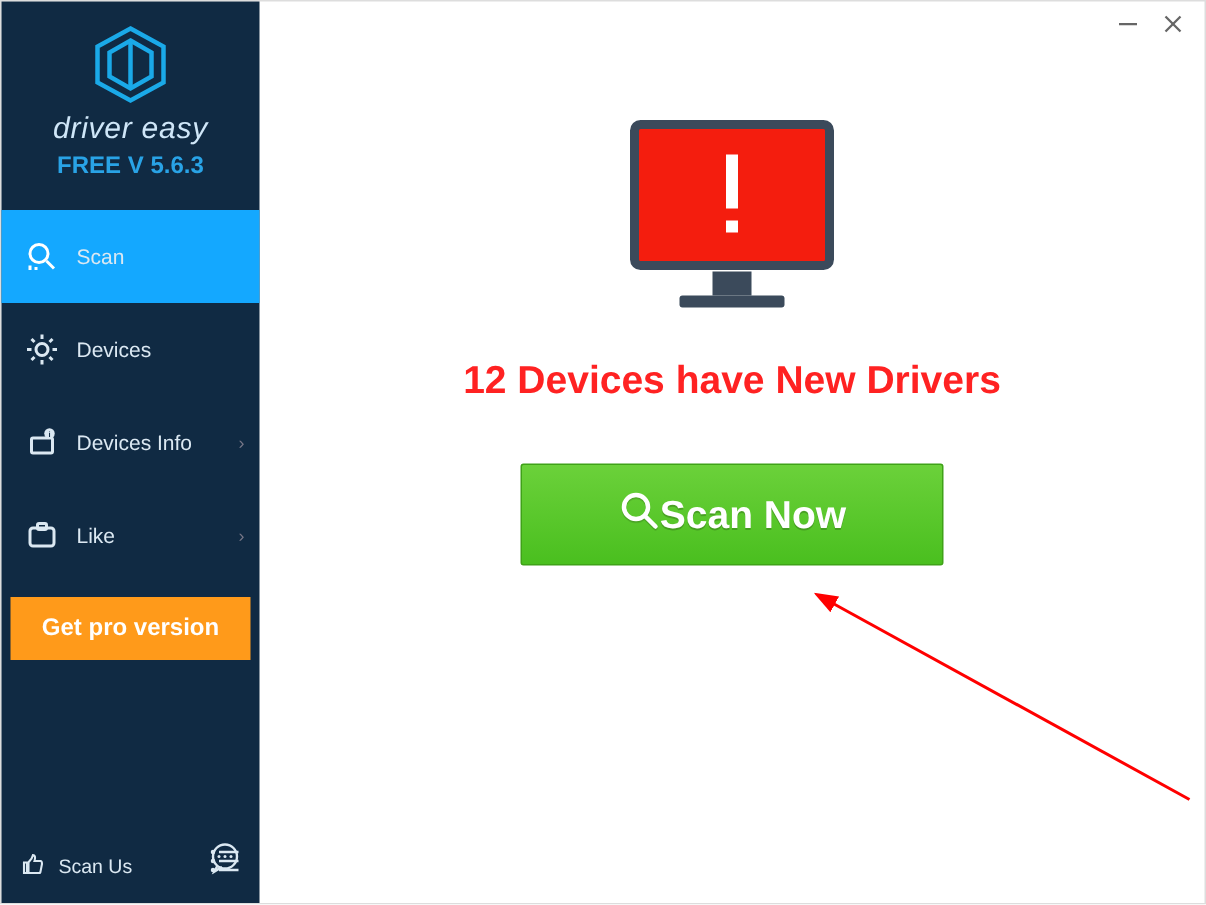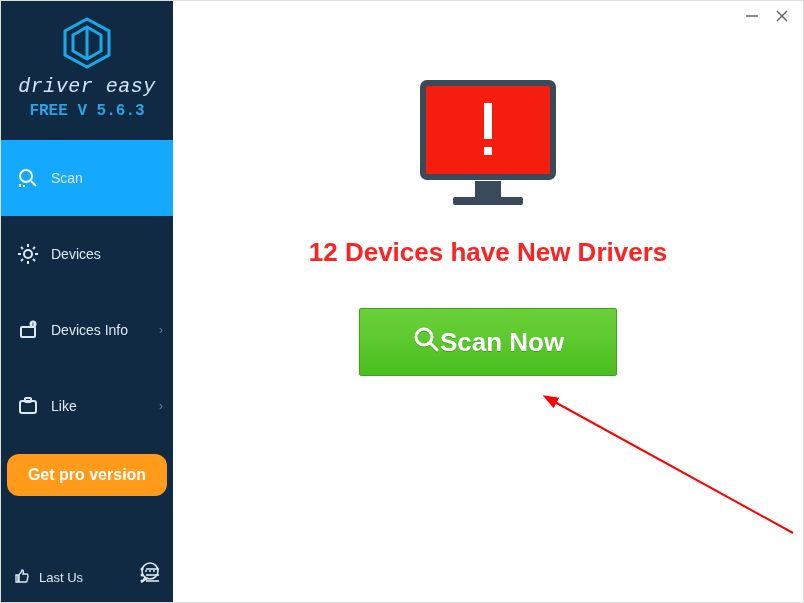--- a/index.html
+++ b/index.html
@@ -22,47 +22,47 @@
       z-index: 10;
     }
     .titlebar .ctl { width: 18px; height: 18px; display:flex; align-items:center; justify-content:center; color:#666; cursor:pointer; }
     .sidebar {
       width: 172px;
       background: #102a43;
       display: flex;
       flex-direction: column;
       position: relative;
     }
-    .logo-area { padding: 14px 0 10px 0; text-align: center; font-family: Liberation Mono, monospace; }
+    .logo-area { padding: 14px 0 10px 0; text-align: center; }
     .logo-svg { margin: 0 auto; display:block; }
     .brand { color: #cfe6f8; font-style: italic; font-size: 20px; margin-top: 4px; letter-spacing: 0.5px; }
     .version { color: #29a3e6; font-size: 16px; font-weight: 600; margin-top: 4px; }
     .nav { margin-top: 10px; }
     .nav-item {
       display: flex;
       align-items: center;
-      height: 76px;
+      height: 62px;
       padding: 0 14px;
       color: #dbe8f2;
       font-size: 14px;
       cursor: pointer;
       position: relative;
     }
     .nav-item .nav-icon { width: 26px; display:flex; align-items:center; justify-content:center; margin-right: 10px; }
     .nav-item.active { background: #14a8ff; }
     .nav-item .chev { position:absolute; right:10px; color:#778; font-size:12px; }
     .pro-btn {
       margin: 10px 6px;
       background: #ff9a1a;
       color: #fff;
       font-weight: 700;
       font-size: 16px;
       height: 42px;
       display:flex; align-items:center; justify-content:center;
-      border-radius: 12px;
+      border-radius: 0;
       cursor:pointer;
     }
     .sidebar-bottom {
       margin-top: auto;
       padding: 10px 12px 14px 12px;
       color: #dbe8f2;
       position: relative;
     }
     .chat-ico { position:absolute; right:12px; top:4px; }
     .likeus { display:flex; align-items:center; gap:8px; font-size:13px; }
@@ -73,21 +73,21 @@
       flex-direction: column;
       align-items: center;
       padding-top: 74px;
       position: relative;
     }
     .monitor-wrap { position: relative; }
     .headline { color: #f22; font-size: 26px; font-weight: 700; margin-top: 18px; }
     .lastscan { color: #666; font-size: 14px; margin-top: 8px; }
     .scan-btn {
       margin-top: 40px;
-      width: 258px; height: 68px;
+      width: 282px; height: 68px;
       background: linear-gradient(#6bd13a, #4abf1f);
       border: 1px solid #3fa218;
       color: #fff;
       font-size: 26px;
       font-weight: 700;
       display:flex; align-items:center; justify-content:center; gap:0;
       border-radius: 2px;
       cursor:pointer;
       text-shadow: 0 1px 0 rgba(0,0,0,0.2);
     }
@@ -195,21 +195,21 @@
             <circle cx="11" cy="10" r="1" fill="#dbe8f2"></circle>
             <circle cx="15" cy="10" r="1" fill="#dbe8f2"></circle>
           </svg>
       </span>
       <div class="likeus">
         <span>
           <svg width="18" height="18" viewBox="0 0 18 18">
               <path d="M3 8 h2 v7 h-2z M6 8 c0-1 2-1 3-5 c1 0 2 1 1 4 h4 c1 0 1 1 1 2 l-1 5 c0 1 -1 1 -1 1 h-7 z" fill="none" stroke="#dbe8f2" stroke-width="1.4"></path>
             </svg>
         </span>
-        <span>Last Us</span>
+        <span>Scan Us</span>
       </div>
       <span class="list-ico">
         <svg width="22" height="18" viewBox="0 0 22 18">
             <circle cx="3" cy="3" r="1.5" fill="#dbe8f2"></circle>
             <line x1="7" y1="3" x2="20" y2="3" stroke="#dbe8f2" stroke-width="1.6"></line>
             <circle cx="3" cy="9" r="1.5" fill="#dbe8f2"></circle>
             <line x1="7" y1="9" x2="20" y2="9" stroke="#dbe8f2" stroke-width="1.6"></line>
             <circle cx="3" cy="15" r="1.5" fill="#dbe8f2"></circle>
             <line x1="7" y1="15" x2="20" y2="15" stroke="#dbe8f2" stroke-width="1.6"></line>
           </svg>

